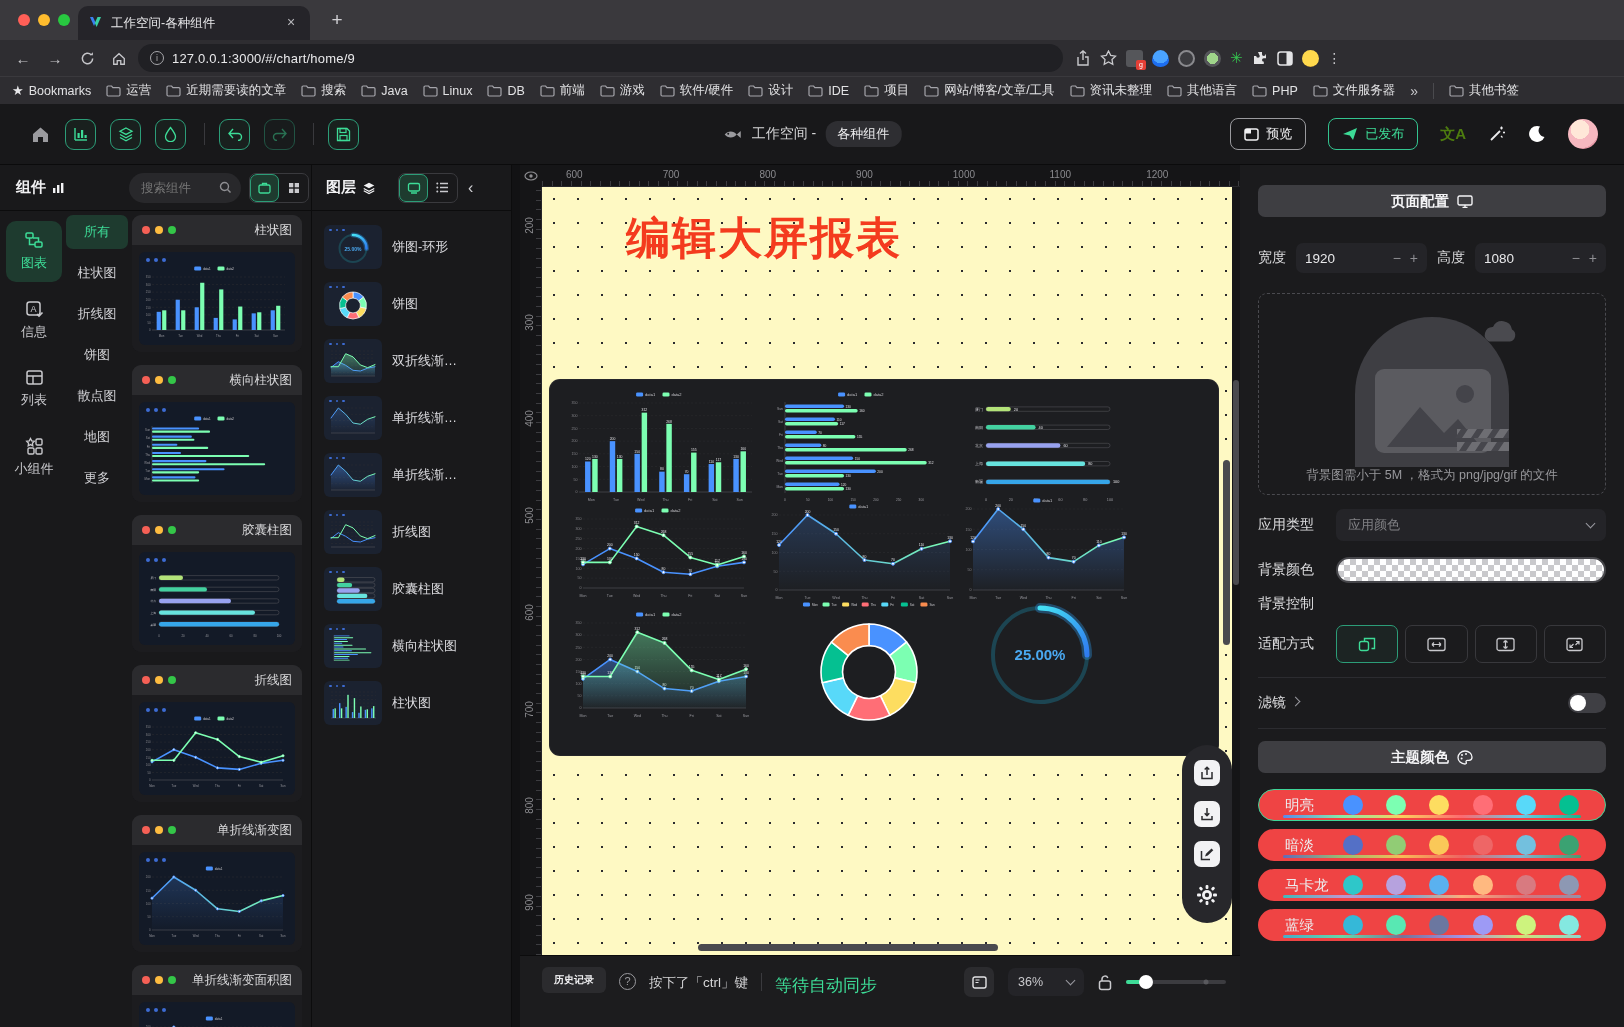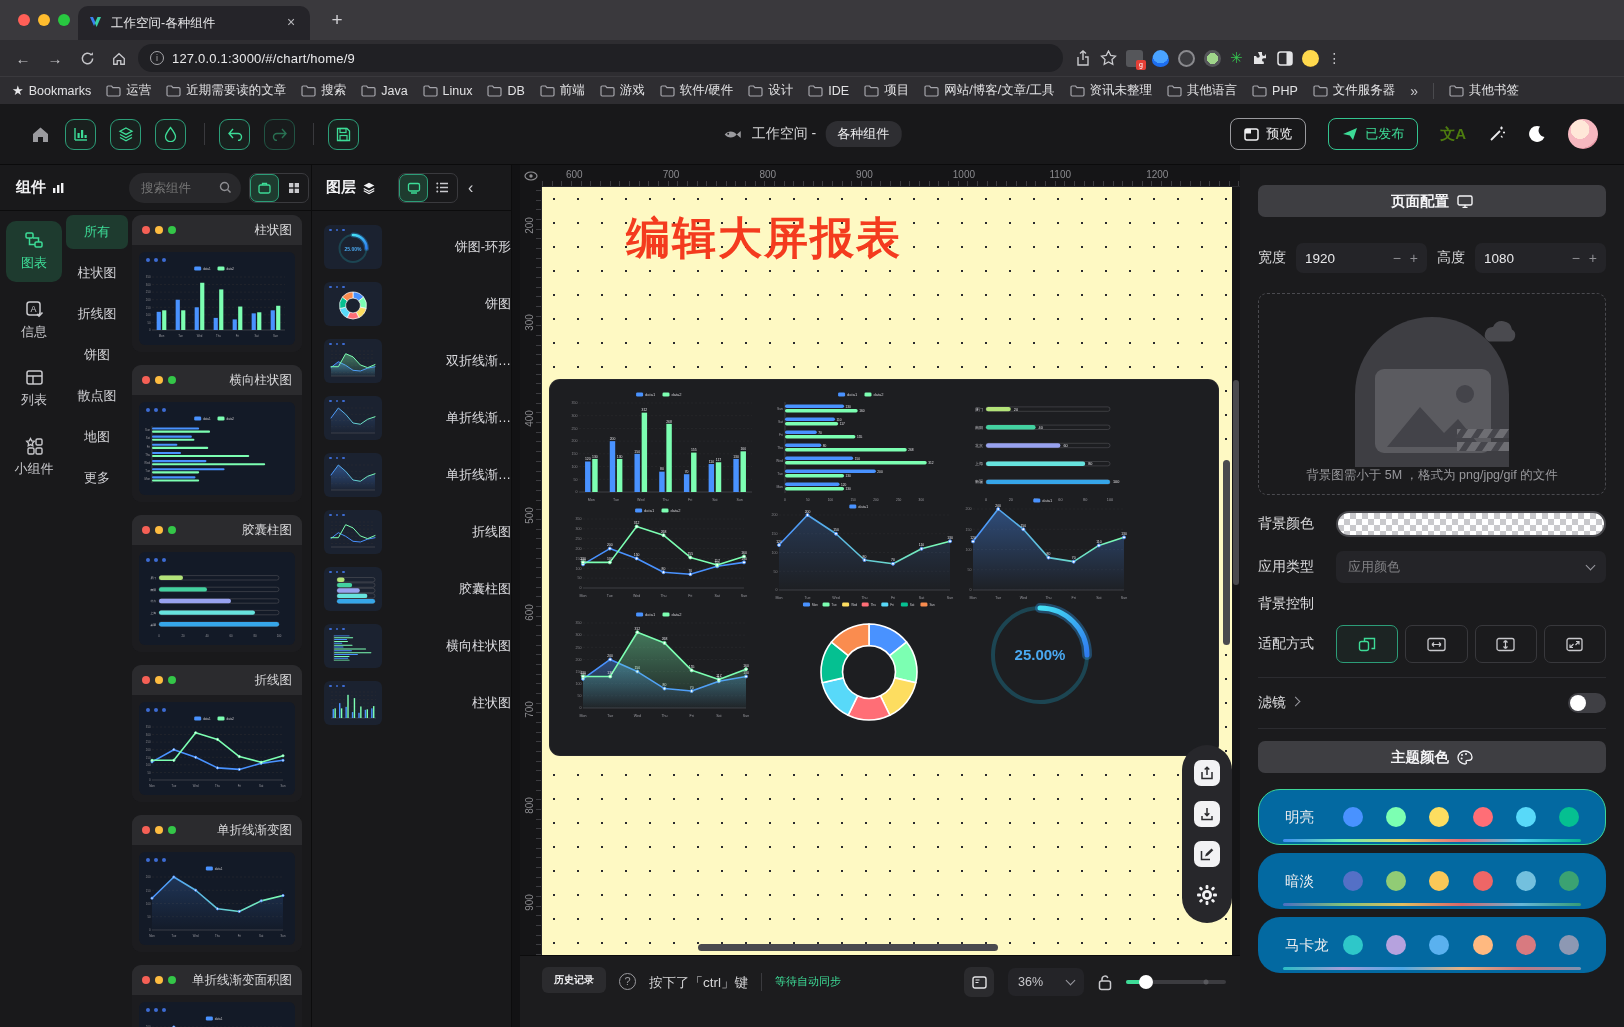--- a/index.html
+++ b/index.html
@@ -72,21 +72,21 @@
   .card-b{padding:7px;background:#1c1c1f;}
   .preview{background:#131a27;border-radius:6px;padding:5px 2px 2px 2px;position:relative;height:93px;}
   .pdots{position:absolute;left:7px;top:6px;display:flex;gap:4px;}
   .pdot{width:4px;height:4px;border-radius:50%;background:#3d6bd2;}
   .pchart{margin-top:7px;}
   
   .layers-panel{position:absolute;left:312px;top:0;width:200px;height:100%;background:#19191b;border-right:1px solid #0c0c0d;overflow:hidden;}
   .layers-panel .toggle2{margin-left:22px;}
   .collapse{margin-left:10px;color:#d0d0d4;font-size:16px;}
   .layer-list{position:absolute;left:0;top:53px;width:100%;}
-  .litem{display:flex;align-items:center;gap:10px;padding:0 0 0 12px;height:57px;justify-content:space-between;}
+  .litem{display:flex;align-items:center;gap:10px;padding:0 0 0 12px;height:57px;}
   .lthumb{width:58px;height:44px;background:#1b2230;border-radius:6px;position:relative;padding:7px 4px 2px 4px;}
   .lthumb .pdots{left:5px;top:4px;}
   .lthumb .pdot{width:2.5px;height:2.5px;}
   .llabel{font-size:13px;color:#dadade;}
   
   .canvas{position:absolute;left:520px;top:0;width:720px;height:100%;background:#fef9c3;overflow:hidden;}
   .grid{position:absolute;left:22px;top:22px;right:0;bottom:72px;
     background-image:radial-gradient(#2b2b2e 1px,transparent 1.2px);background-size:24px 24px;}
   .corner{position:absolute;left:0;top:0;width:22px;height:22px;background:#151517;display:flex;align-items:center;justify-content:center;z-index:3;}
   .hruler{position:absolute;left:22px;top:0;right:0;height:22px;background:#151517;border-bottom:1px solid #26262a;z-index:2;
@@ -113,21 +113,21 @@
   .fab.nofill{background:transparent;}
   .hthumb{position:absolute;left:178px;bottom:76px;width:300px;height:7px;background:#4a4a4e;border-radius:4px;z-index:3;}
   .vthumb{position:absolute;right:10px;top:295px;width:7px;height:185px;background:#4a4a4e;border-radius:4px;z-index:3;}
   
   .bbar{position:absolute;left:0;bottom:0;width:100%;height:72px;background:#1c1c1e;border-top:1px solid #0c0c0d;z-index:5;
     display:flex;align-items:flex-start;padding:11px 14px 0 22px;gap:13px;}
   .hist{background:#2b2b2e;border-radius:6px;padding:6px 12px;font-size:10px;color:#f0f0f2;font-weight:bold;}
   .helpc{margin-top:6px;width:17px;height:17px;border:1.4px solid #9a9a9e;border-radius:50%;color:#9a9a9e;font-size:11px;line-height:15px;text-align:center;}
   .keyhint{margin-top:7px;font-size:13.5px;color:#d6d6d8;}
   .bsep{margin-top:6px;width:1px;height:18px;background:#3a3a3e;}
-  .sync{margin-top:7px;font-size:11px;color:#3ddc97;}
+  .sync{margin-top:7px;font-size:17px;color:#3ddc97;}
   .bright{margin-left:auto;display:flex;align-items:center;gap:14px;}
   .panelbtn{width:30px;height:30px;background:#2b2b2e;border-radius:7px;display:flex;align-items:center;justify-content:center;}
   .zoomsel{width:76px;height:28px;background:#242428;border-radius:7px;display:flex;align-items:center;justify-content:space-between;padding:0 10px;font-size:12.5px;color:#c9c9cd;}
   .chev{width:7px;height:7px;border-right:1.6px solid #9a9aa0;border-bottom:1.6px solid #9a9aa0;transform:rotate(45deg);margin-top:-3px;}
   .slider{position:relative;width:100px;height:4px;background:#3c3c40;border-radius:2px;margin-top:0;}
   .slider .fill{position:absolute;left:0;top:0;height:100%;width:20%;background:#3ddc97;border-radius:2px;}
   .slider .knob{position:absolute;left:20%;top:50%;transform:translate(-50%,-50%);width:14px;height:14px;background:#fff;border-radius:50%;}
   .slider .mark{position:absolute;left:80%;top:50%;transform:translate(-50%,-50%);width:5px;height:5px;background:#59595d;border-radius:50%;}
   
   .gap{position:absolute;left:1232px;top:0;width:8px;height:100%;background:#151517;}
@@ -152,21 +152,21 @@
   .ghost2{flex:1;display:flex;gap:10px;}
   .ghostbtn{flex:1;height:33px;border:1px solid #38383c;border-radius:7px;display:flex;align-items:center;justify-content:center;font-size:13px;color:#707074;}
   .fitgrp{flex:1;display:flex;gap:7px;}
   .fitbtn{flex:1;height:38px;border:1px solid #38383c;border-radius:7px;display:flex;align-items:center;justify-content:center;}
   .fitbtn.on{border-color:#2c9d78;background:rgba(61,220,151,.05);}
   .hr{margin-top:14px;border-top:1px solid #2c2c30;}
   .filter-row{margin-top:10px;display:flex;align-items:center;height:30px;}
   .switch{margin-left:auto;width:38px;height:20px;background:#3f3f44;border-radius:10px;position:relative;}
   .switch .kn{position:absolute;left:2px;top:2px;width:16px;height:16px;background:#fff;border-radius:50%;}
   .themes{margin-top:16px;}
-  .trow{position:relative;height:56px;background:#0369a1;border-radius:22px;margin-bottom:8px;border:1px solid transparent;
+  .trow{position:relative;height:32px;background:#ef4444;border-radius:22px;margin-bottom:8px;border:1px solid transparent;
     display:flex;align-items:center;padding:0 26px;overflow:hidden;}
   .trow.sel{border-color:#3dd598;}
   .tname{font-size:14.5px;color:#ececee;width:58px;}
   .tdots{flex:1;display:flex;justify-content:space-between;align-items:center;}
   .tdot{width:20px;height:20px;border-radius:50%;}
   .tgrad{position:absolute;left:24px;right:24px;bottom:2px;height:3px;border-radius:2px;opacity:.9;}
 </style>
 </head>
 <body>
 
@@ -1797,30 +1797,30 @@
           <path d="M80 130l33-40 24 26 14-14 23 28z" fill="#434349"></path>
           <g transform="translate(150,112)">
             <rect x="0" y="0" width="52" height="9" fill="#6e6e73"></rect>
               <path d="M4 0l-6 9h7l6-9zM20 0l-6 9h7l6-9zM36 0l-6 9h7l6-9zM52 0l-6 9h6z" fill="#46464c"></path>
             <rect x="0" y="13" width="52" height="9" fill="#6e6e73"></rect>
               <path d="M8 13l-6 9h7l6-9zM24 13l-6 9h7l6-9zM40 13l-6 9h7l6-9z" fill="#46464c"></path>
           </g>
         </svg>
         <span class="upload-hint">背景图需小于 5M ，格式为 png/jpg/gif 的文件</span>
       </div>
-      <div class="cfg-row" style="margin-top:16px;">
-        <span class="flabel">背景颜色</span>
-        <span class="checker"></span>
-      </div>
       <div class="cfg-row">
         <span class="flabel">应用类型</span>
         <span class="dropdown">
           <span>应用颜色</span>
           <span class="chev"></span>
         </span>
+      </div>
+      <div class="cfg-row" style="margin-top:16px;">
+        <span class="flabel">背景颜色</span>
+        <span class="checker"></span>
       </div>
       <div class="cfg-row" style="margin-top:12px;">
         <span class="flabel">背景控制</span>
       </div>
       <div class="cfg-row" style="margin-top:12px;">
         <span class="flabel">适配方式</span>
         <span class="fitgrp">
           <span class="fitbtn on">
             <svg width="18" height="15" viewBox="0 0 18 15">
                 <rect x="1.5" y="4.5" width="9" height="9" rx="2" fill="none" stroke="#3ddc97" stroke-width="1.4"></rect>
@@ -1895,16 +1895,28 @@
             <span class="tdots">
               <span class="tdot" style="background: rgb(46, 199, 201);"></span>
               <span class="tdot" style="background: rgb(182, 162, 222);"></span>
               <span class="tdot" style="background: rgb(90, 177, 239);"></span>
               <span class="tdot" style="background: rgb(255, 185, 128);"></span>
               <span class="tdot" style="background: rgb(216, 122, 128);"></span>
               <span class="tdot" style="background: rgb(141, 152, 179);"></span>
             </span>
             <span class="tgrad" style="background: linear-gradient(90deg, rgb(46, 199, 201), rgb(182, 162, 222), rgb(90, 177, 239), rgb(255, 185, 128), rgb(216, 122, 128), rgb(141, 152, 179));"></span>
           </div>
+          <div class="trow">
+            <span class="tname">蓝绿</span>
+            <span class="tdots">
+              <span class="tdot" style="background: rgb(53, 184, 216);"></span>
+              <span class="tdot" style="background: rgb(88, 232, 179);"></span>
+              <span class="tdot" style="background: rgb(107, 119, 160);"></span>
+              <span class="tdot" style="background: rgb(157, 154, 245);"></span>
+              <span class="tdot" style="background: rgb(205, 243, 126);"></span>
+              <span class="tdot" style="background: rgb(132, 232, 224);"></span>
+            </span>
+            <span class="tgrad" style="background: linear-gradient(90deg, rgb(53, 184, 216), rgb(88, 232, 179), rgb(107, 119, 160), rgb(157, 154, 245), rgb(205, 243, 126), rgb(132, 232, 224));"></span>
+          </div>
         </div>
     </div>
   </div>
 </div>
 
 </body></html>

